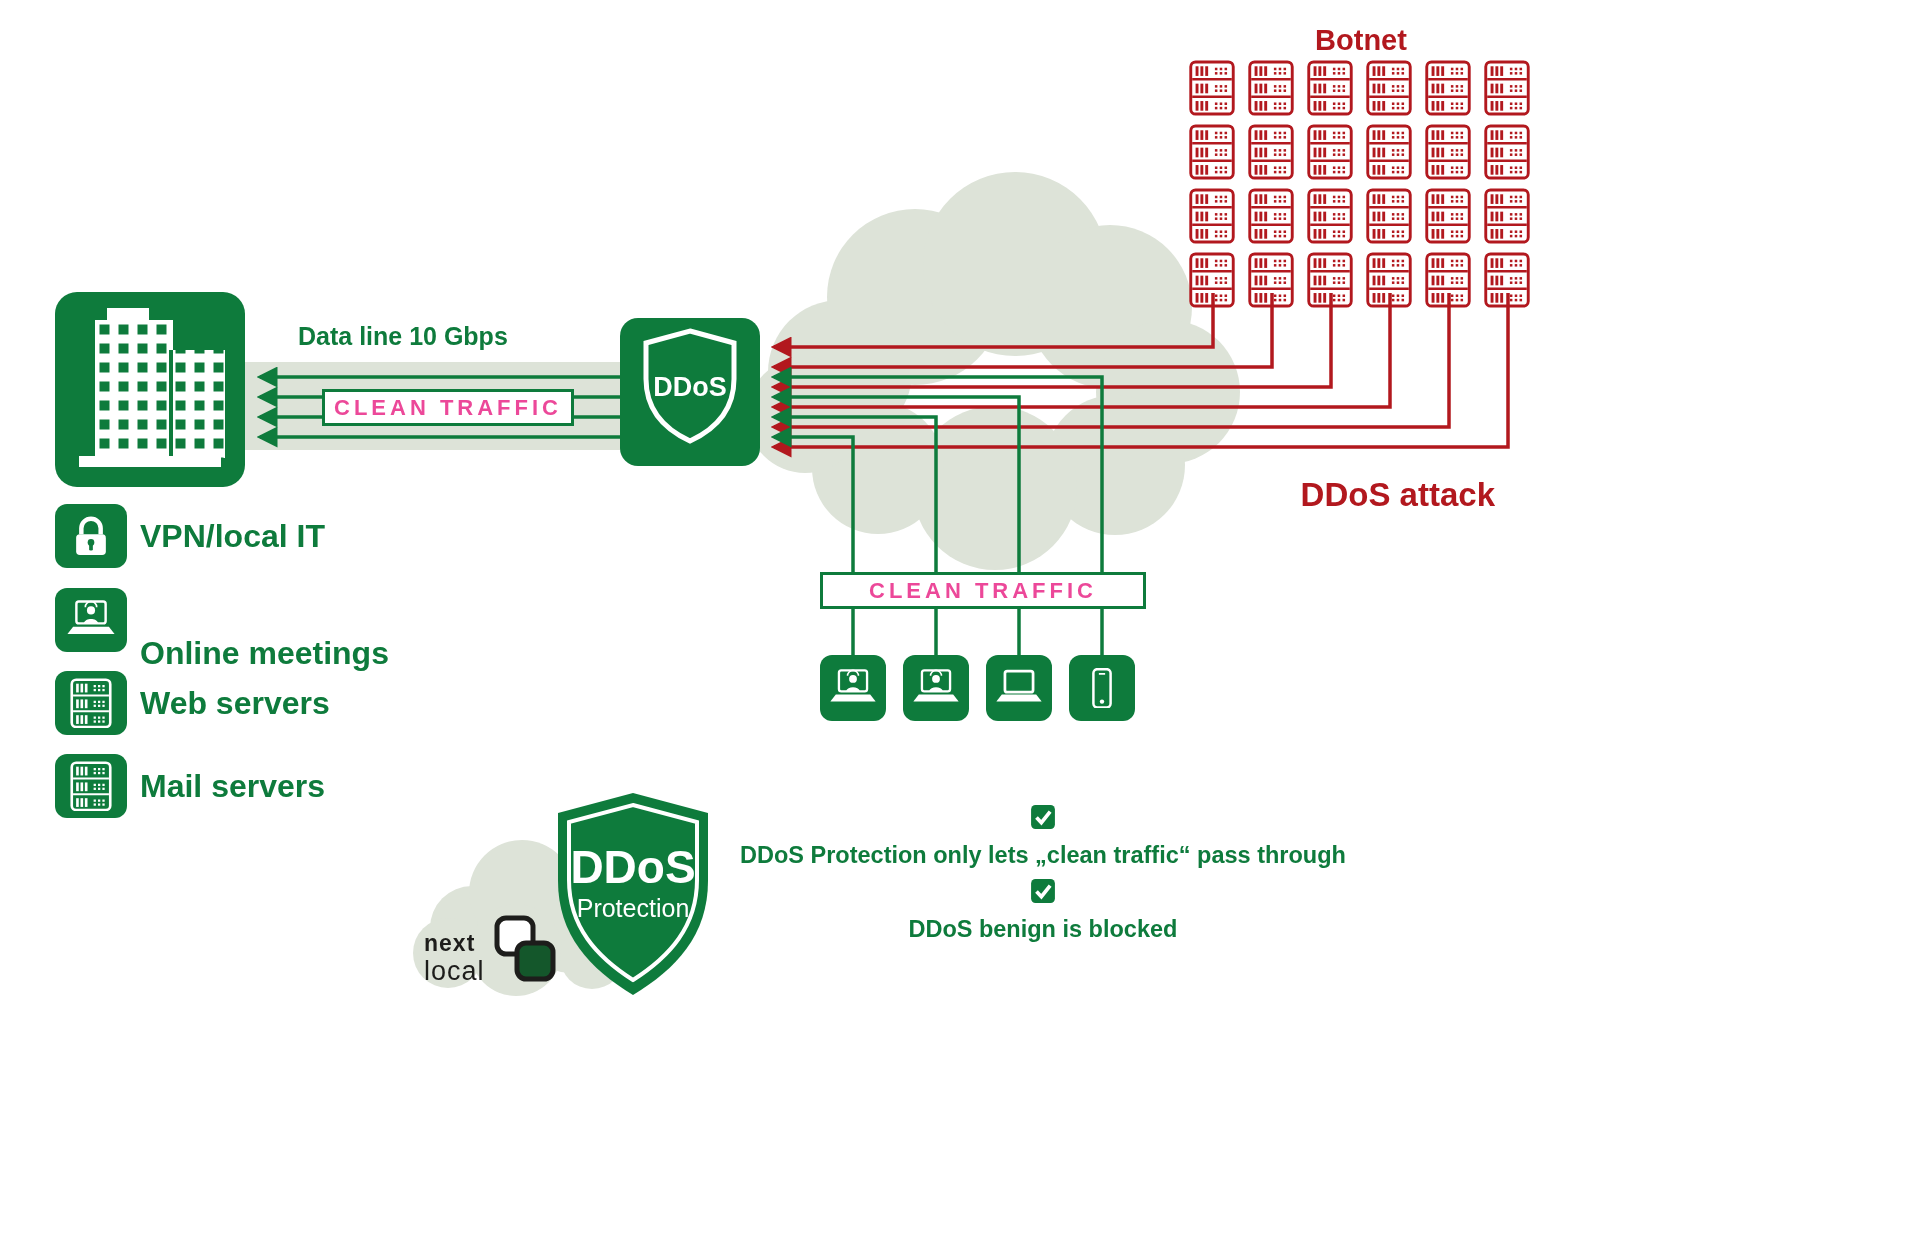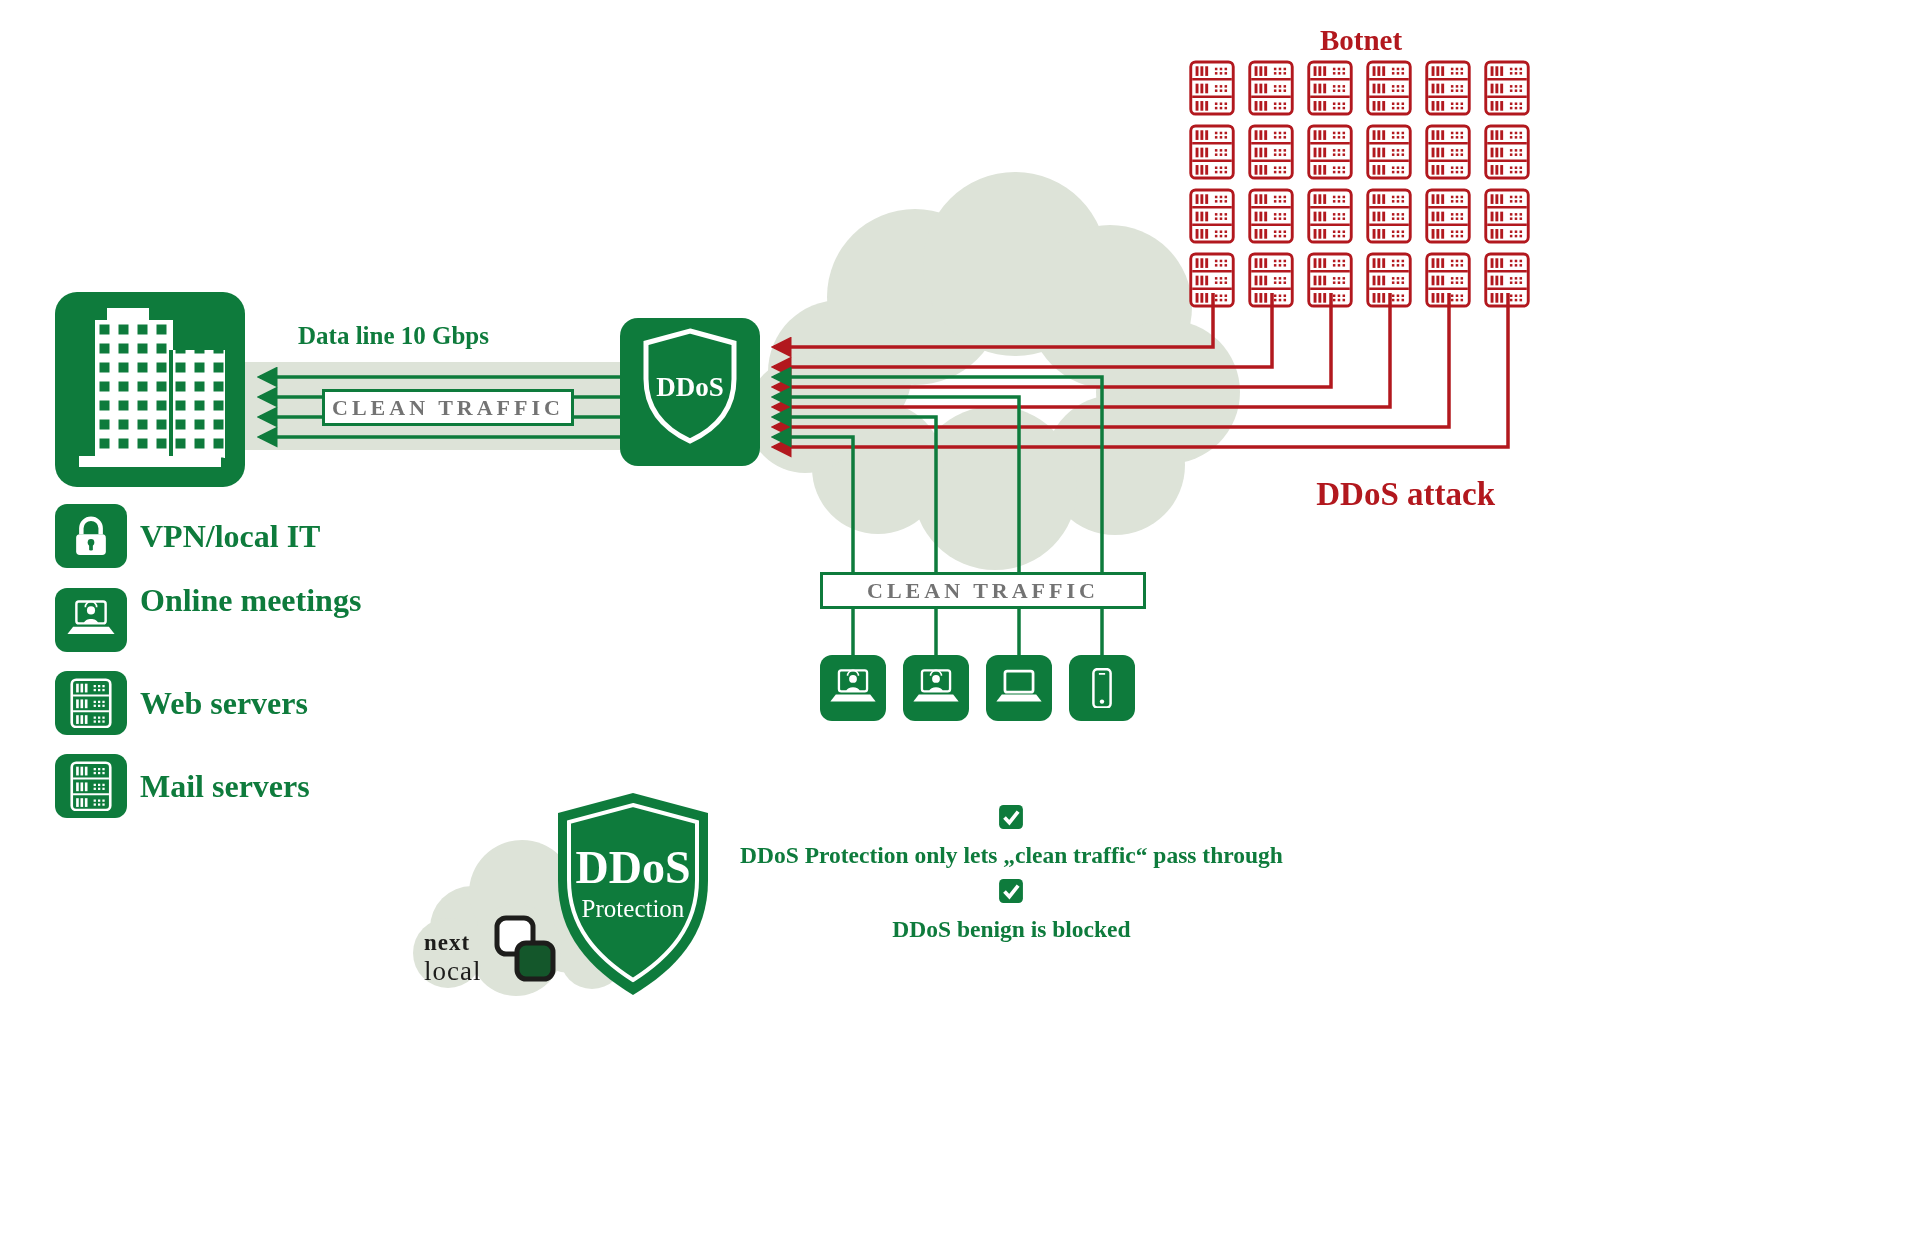--- a/index.html
+++ b/index.html
@@ -1,30 +1,30 @@
 <!DOCTYPE html>
 <html><head>
 <meta charset="utf-8">
 <style>
   html,body{margin:0;padding:0;background:#fff;}
   .stage{position:relative;width:1530px;height:1259px;background:#fff;overflow:hidden;
-         font-family:Liberation Serif, serif;}
+         font-family:Liberation Sans, sans-serif;}
   .layer{position:absolute;left:0;top:0;width:1918px;height:1259px;}
   .abs{position:absolute;}
   .red{color:#b2181e;}
   .white{color:#fff;}
 
   
   .lbl{font-weight:bold;white-space:nowrap;}
   .botnet-label{left:1188px;top:24px;width:346px;text-align:center;font-size:29px;color:#b2181e;}
   .dataline-label{left:298px;top:322px;font-size:25px;color:#0e7b3c;}
   .attack-label{left:1240px;top:476px;width:255px;text-align:right;font-size:33px;color:#b2181e;}
 
   
-  .ct-box{background:#fff;border:3px solid #0e7b3c;color:#737373;font-weight:bold;
+  .ct-box{background:#fff;border:3px solid #0e7b3c;color:#ec4899;font-weight:bold;
           font-size:22px;letter-spacing:4px;text-align:center;line-height:31px;}
   .ct1{left:322px;top:389px;width:246px;height:31px;}
   .ct2{left:820px;top:572px;width:320px;height:31px;}
 
   
   .botnet-grid{left:1188px;top:60px;display:grid;gap:8px 11px;}
   .srv{height:56px;width:48px;display:block;}
 
   
   .building{left:55px;top:292px;width:190px;height:195px;background:#0e7b3c;border-radius:22px;}
@@ -319,21 +319,21 @@
         <use href="#sym-lock"></use>
       </svg>
   </div>
   <div class="abs side-label" style="top:504px">VPN/local IT</div>
 
   <div class="abs side-icon" style="top:588px">
     <svg class="white" viewBox="0 0 64 52" width="52">
         <use href="#sym-meeting"></use>
       </svg>
   </div>
-  <div class="abs side-label" style="top:568px">Online meetings</div>
+  <div class="abs side-label" style="top:621px">Online meetings</div>
 
   <div class="abs side-icon" style="top:671px">
     <svg class="white" viewBox="0 0 48 58" width="42">
         <use href="#sym-server"></use>
       </svg>
   </div>
   <div class="abs side-label" style="top:671px">Web servers</div>
 
   <div class="abs side-icon" style="top:754px">
     <svg class="white" viewBox="0 0 48 58" width="42">

